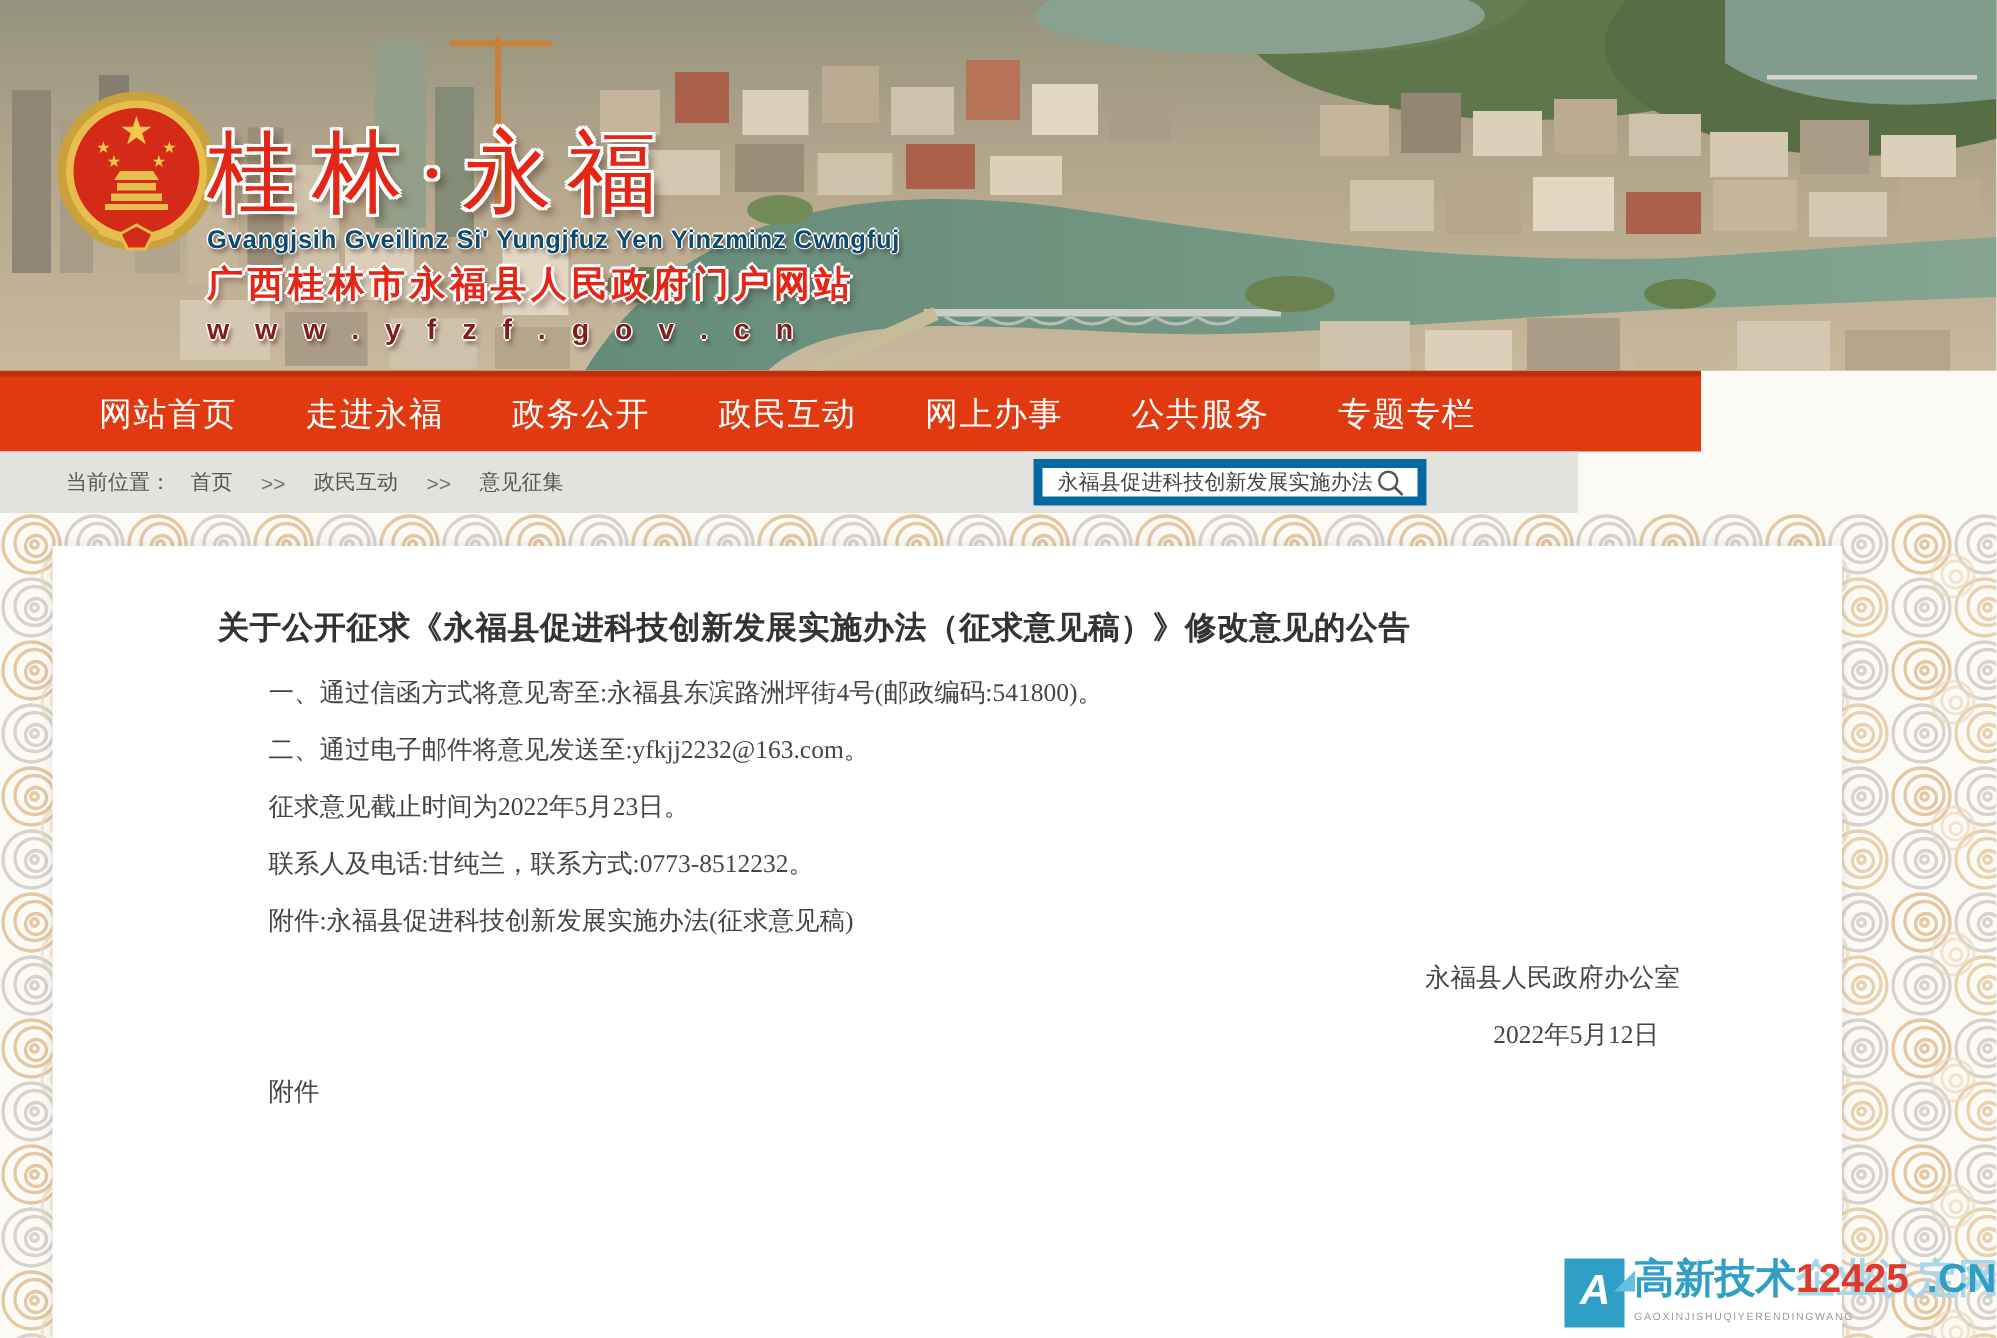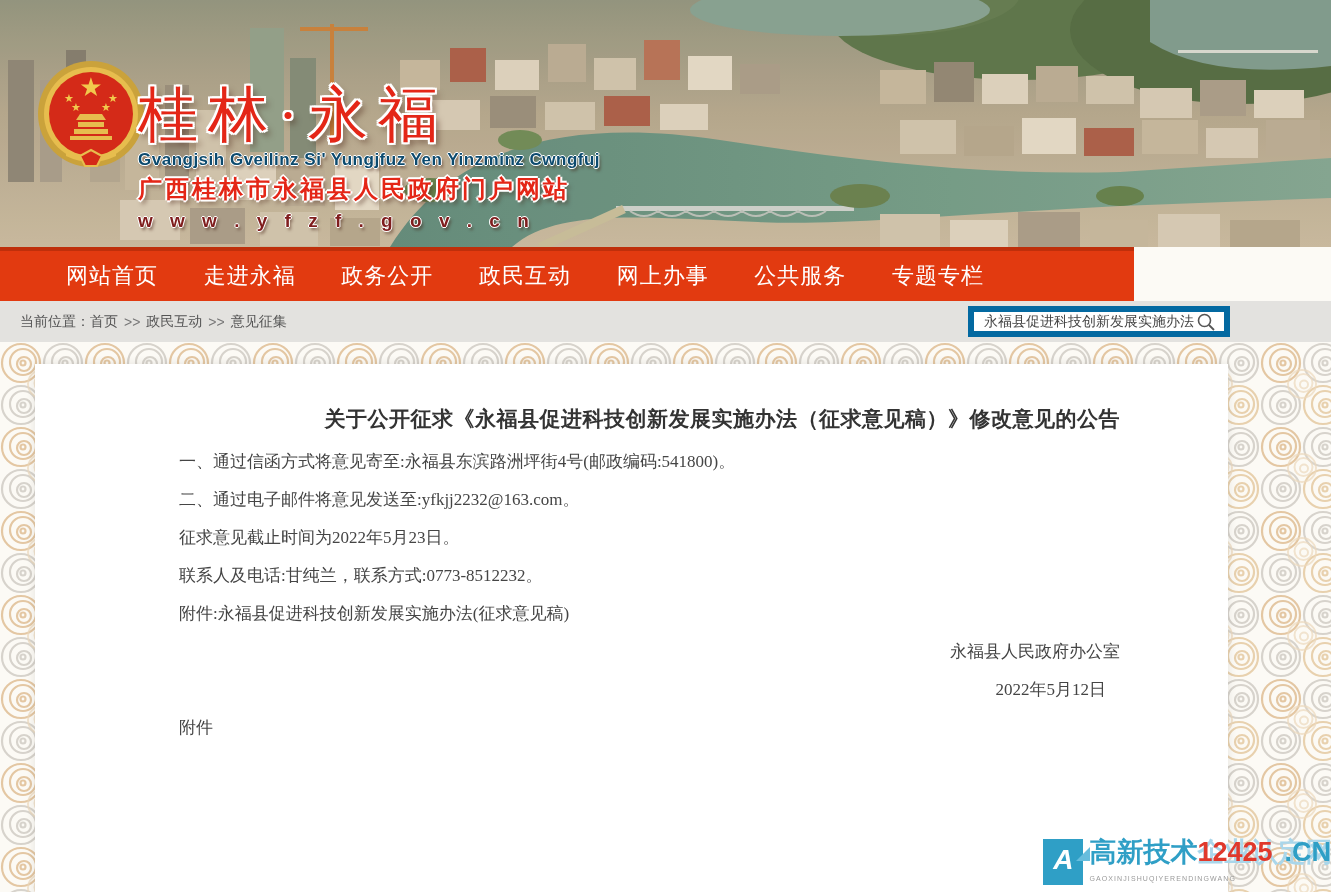--- a/index.html
+++ b/index.html
@@ -20,36 +20,36 @@
     text-shadow:-2px 0 0 #fff,2px 0 0 #fff,0 -2px 0 #fff,0 2px 0 #fff,-1px -1px 0 #fff,1px 1px 0 #fff,3px 4px 4px rgba(60,20,10,.5); }
   .site-url { margin-top:5px; font-size:19px; font-weight:bold; color:#7f1d1d; letter-spacing:6px; white-space:nowrap;
     text-shadow:-1px 0 0 #fff,1px 0 0 #fff,0 -1px 0 #fff,0 1px 0 #fff,2px 3px 3px rgba(60,20,10,.5); }
 
   
   .navbar { width:1134px; height:54px; background:#e23a10; border-top:4px solid #bf2f0b;
     display:flex; align-items:center; justify-content:space-between; padding:0 150px 0 66px; }
   .nav-item { color:#ffffff; font-size:22px; letter-spacing:1px; text-decoration:none; cursor:pointer; white-space:nowrap; }
 
   
-  .crumb-bar { position:relative; width:1331px; height:41px; background:#e3e2df;
-    display:flex; align-items:center; padding-left:20px; font-size:14px; color:#555; }
+  .crumb-bar { position:relative; width:1052px; height:41px; background:#e3e2df;
+    display:flex; align-items:center; padding-left:44px; font-size:14px; color:#555;gap:13px; }
   .crumb-bar a { color:#555; text-decoration:none; cursor:pointer; }
   .crumb-sep { margin:0 6px; color:#777; }
   .searchbox { position:absolute; right:101px; top:5px; width:262px; height:31px; background:#fff;
     border:6px solid #0369a1; display:flex; align-items:center; padding:0 8px 0 10px; }
   .searchbox input { flex:1; border:none; outline:none; font-size:14px; color:#444; background:transparent;
     font-family:"Liberation Sans","DejaVu Sans",sans-serif; }
   .search-icon { width:20px; height:20px; cursor:pointer; flex:0 0 auto; }
 
   
   .content-wrap { position:relative; width:1331px; height:550px; }
   .pattern-bg { position:absolute; inset:0; }
   .card { position:absolute; left:35px; top:22px; width:1193px; height:620px; background:#ffffff;
     box-shadow:0 0 9px rgba(0,0,0,.10); padding:40px 108px 0 110px; }
-  .art-title { text-align:right; font-size:21px; font-weight:bold; color:#333; line-height:30px; letter-spacing:.5px; }
+  .art-title { text-align:left; font-size:21px; font-weight:bold; color:#333; line-height:30px; letter-spacing:.5px; }
   .art-meta { text-align:center; margin-top:9px; font-size:13px; color:#848484; }
   .art-meta .src { margin-left:28px; }
   .art-body { margin-top:14px; font-family:"Liberation Serif","DejaVu Serif",serif; color:#454545; }
   .art-body p { font-size:17px; line-height:28px; margin:10px 0; text-indent:2em; }
   .sig-line { font-size:17px; line-height:28px; margin:10px 0; text-align:right; }
   .sig-date { padding-right:14px; }
 
   
   .watermark { position:absolute; right:0; bottom:0; display:flex; align-items:flex-start; z-index:20; }
   .wm-badge { position:relative; width:40px; height:46px; background:#2f9fc6; margin-right:6px; }

